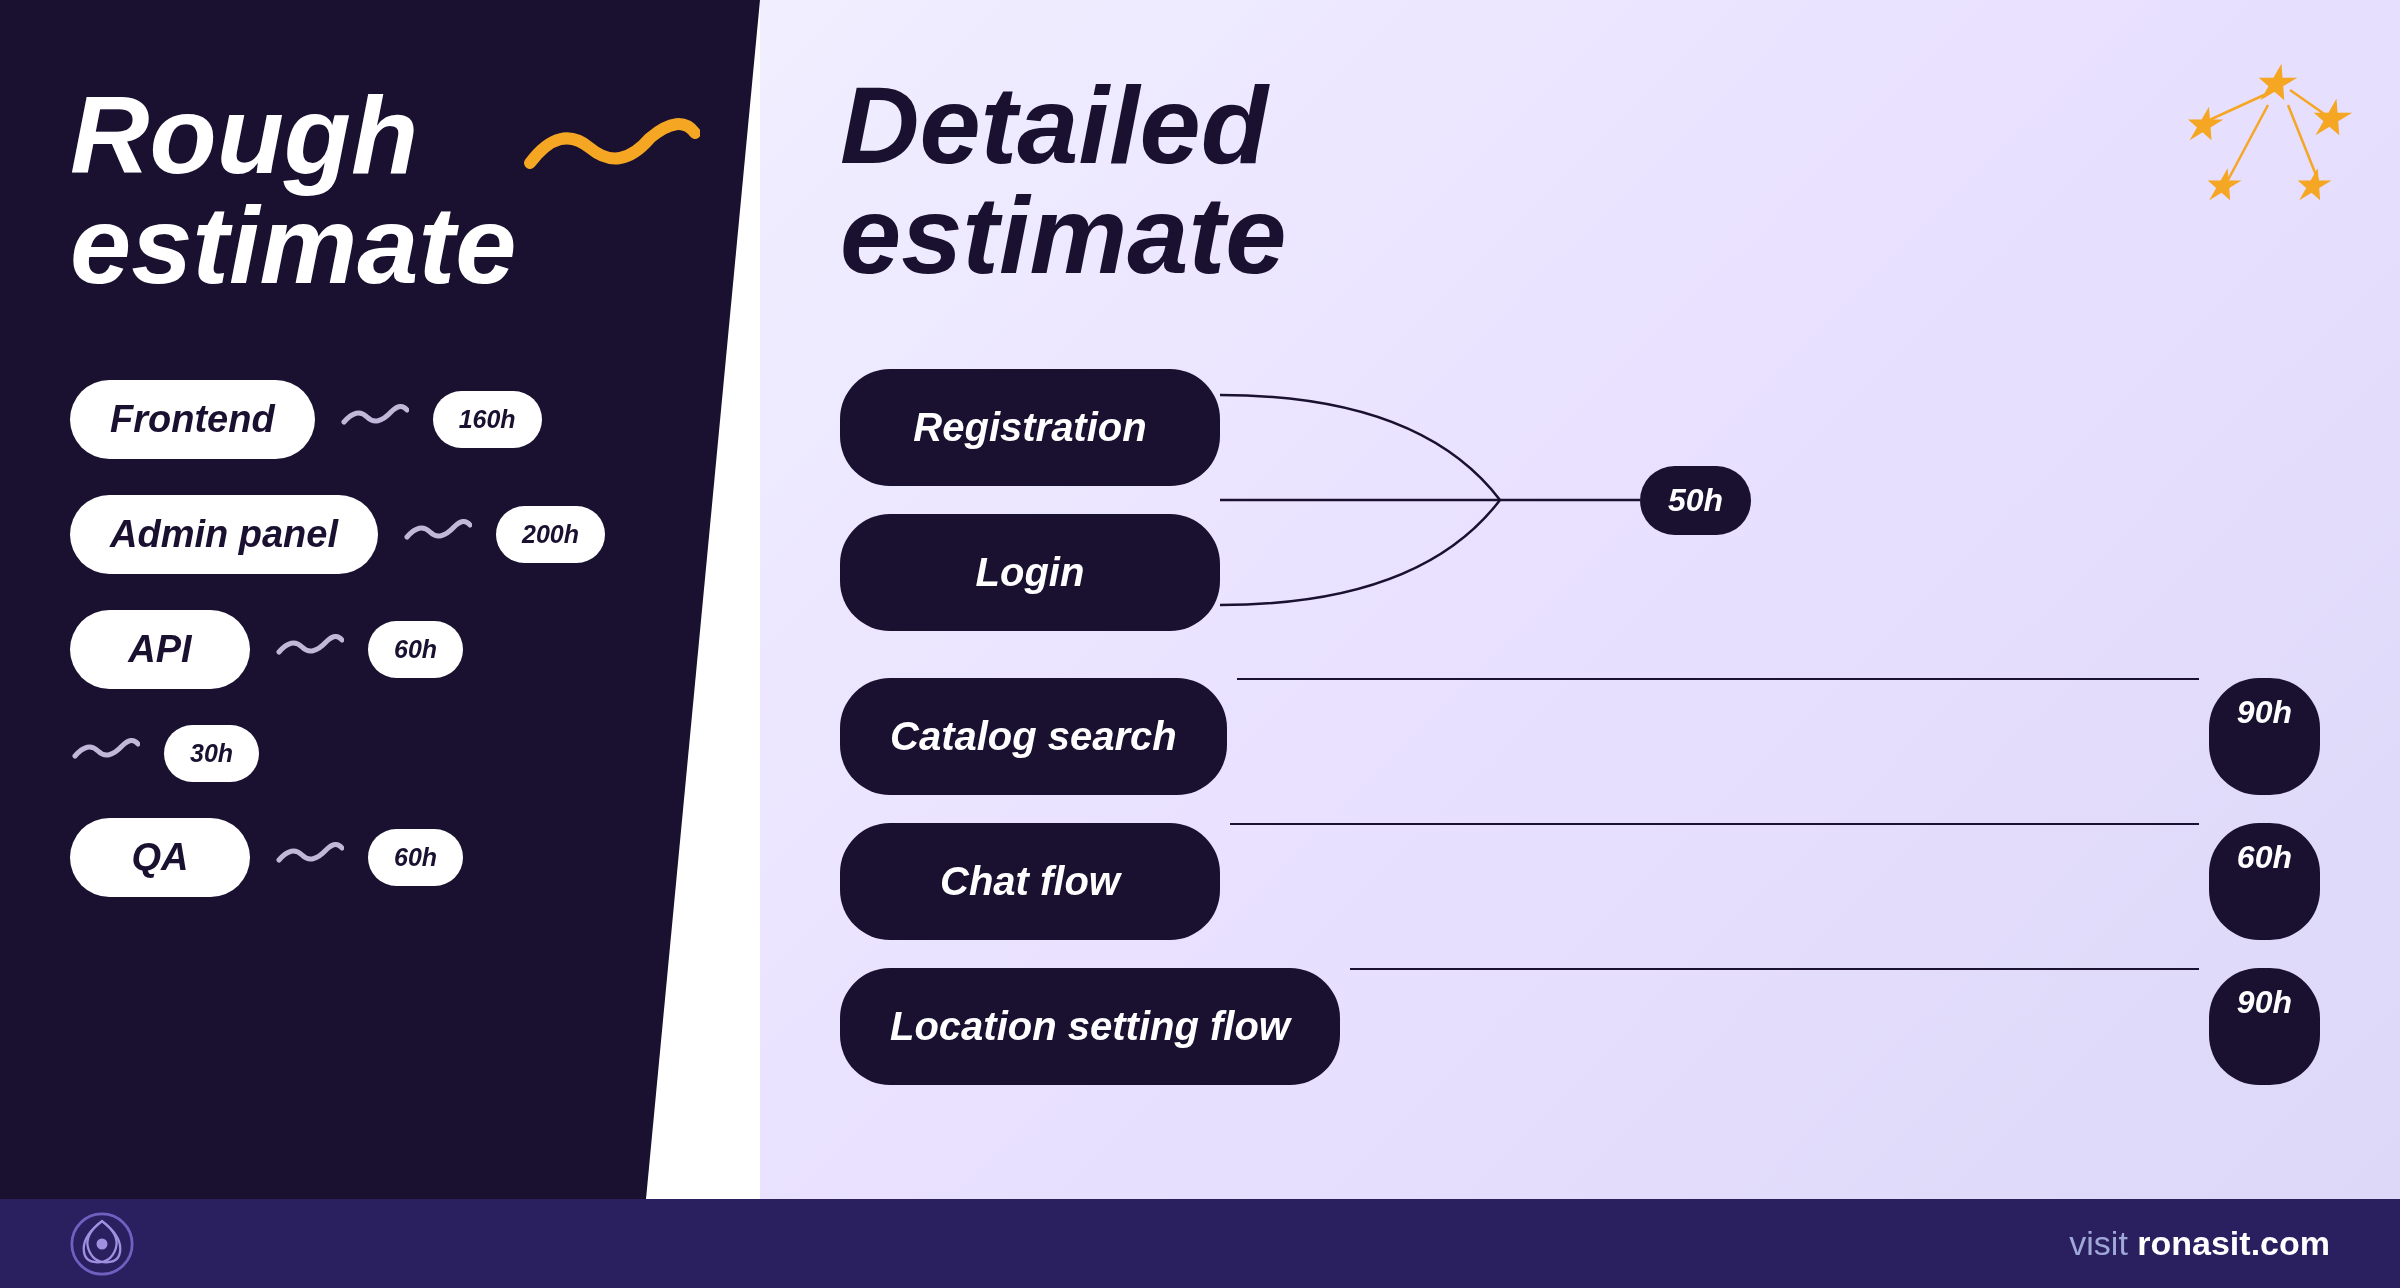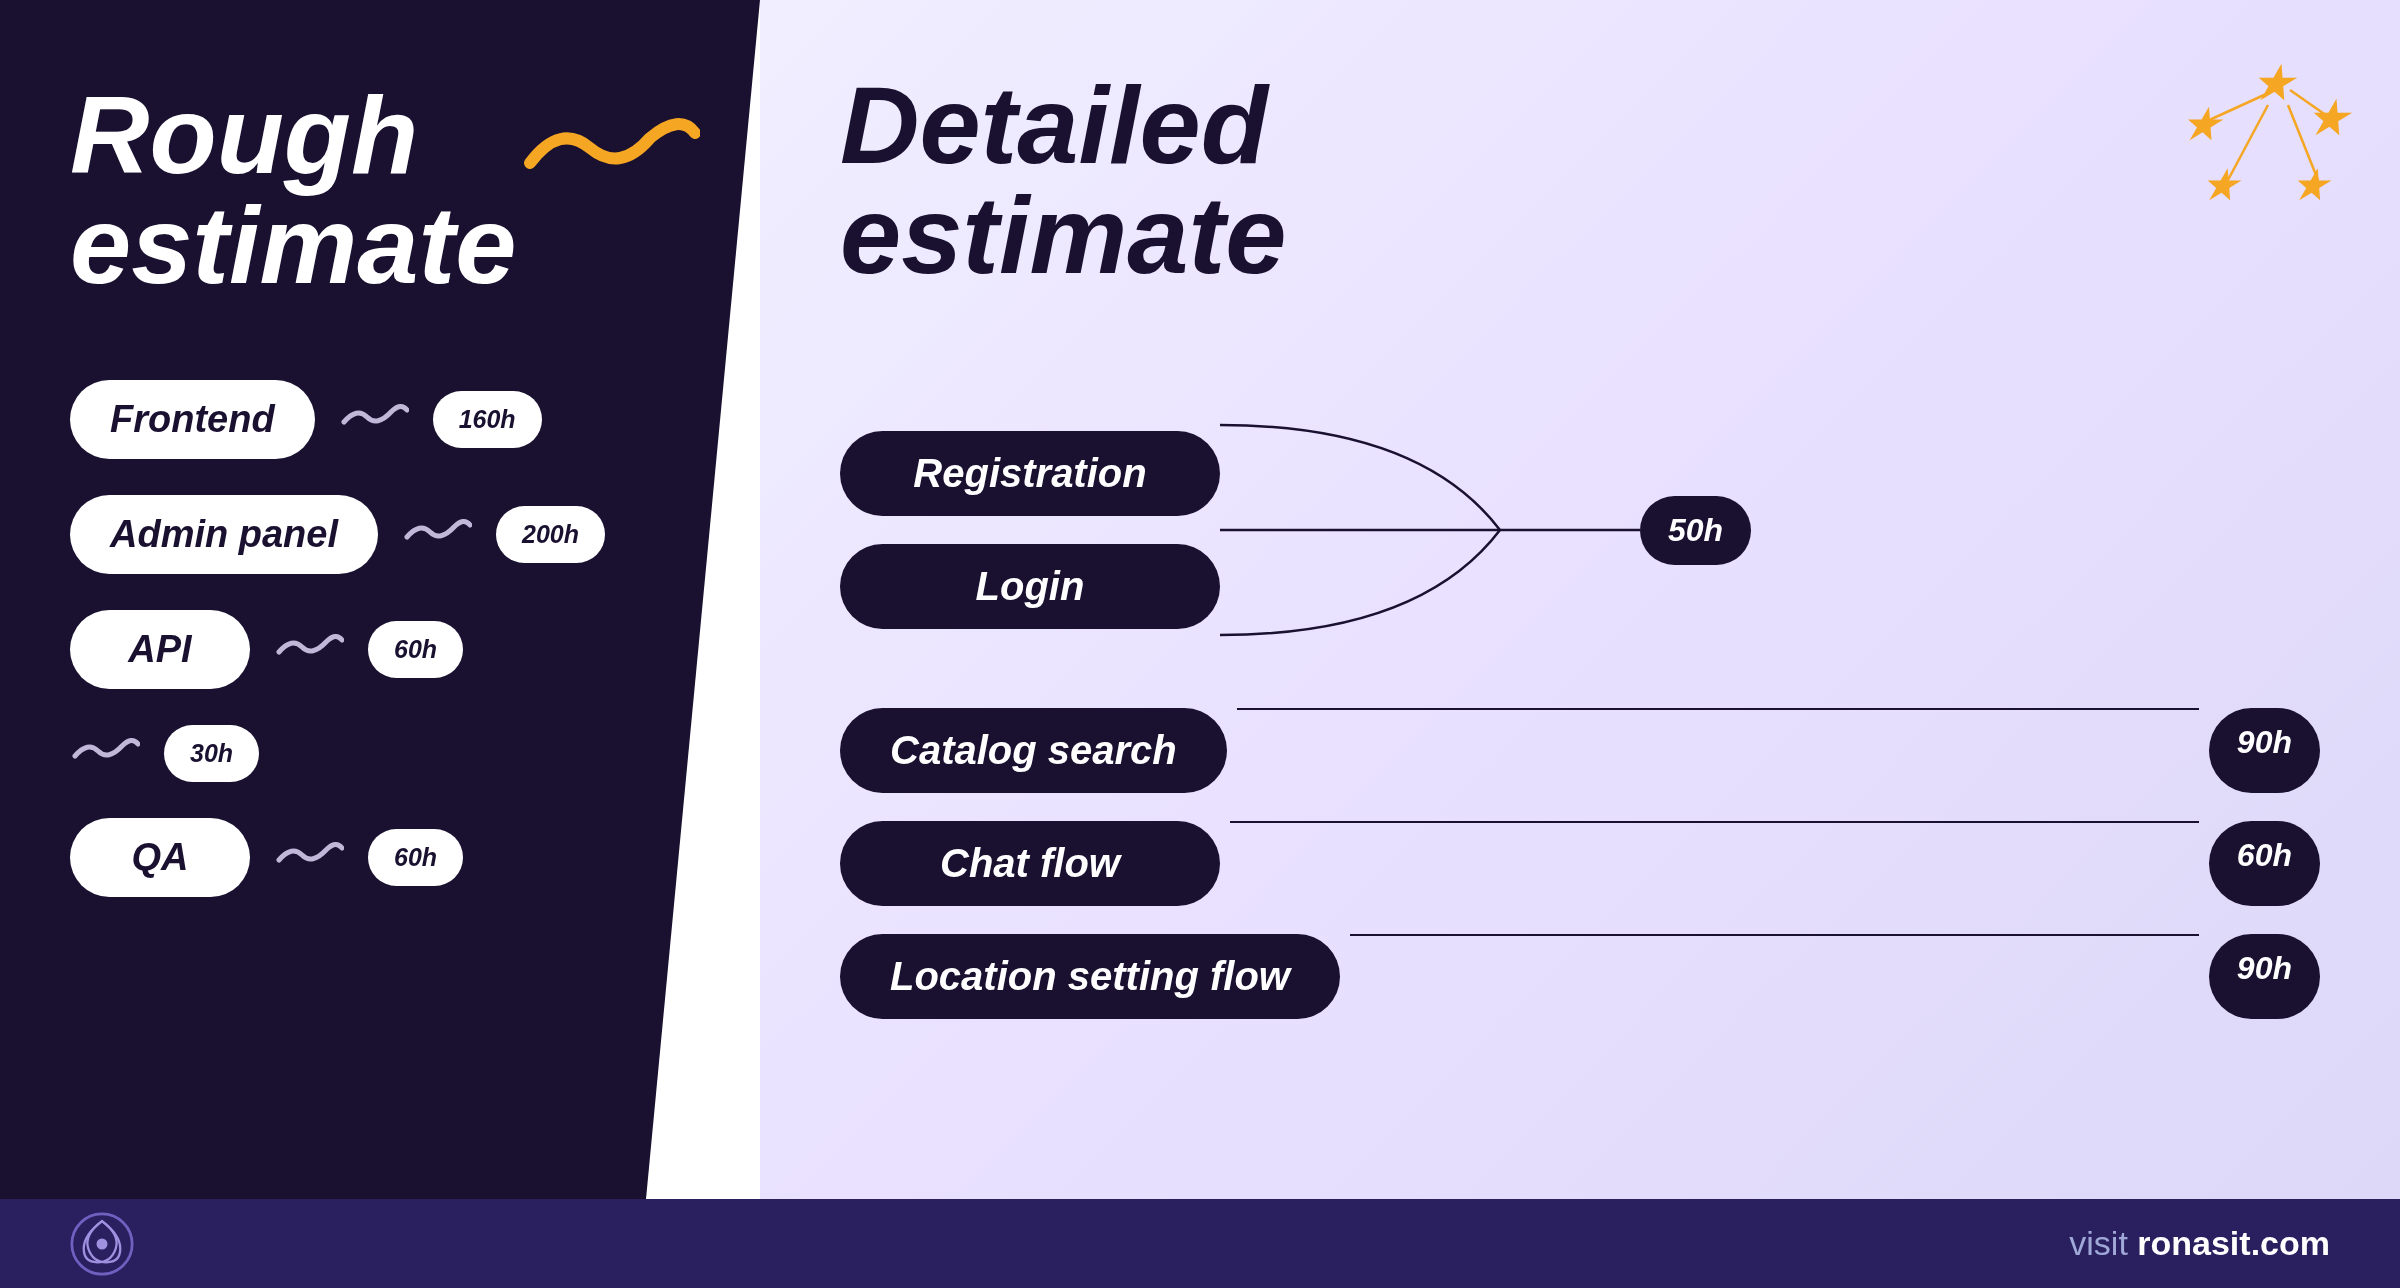--- a/index.html
+++ b/index.html
@@ -100,40 +100,40 @@
       position: relative;
       display: flex;
       flex-direction: column;
     }
 
     .right-title {
       color: #1a1030;
       font-size: 110px;
       font-weight: 900;
       line-height: 1.0;
-      margin-bottom: 90px;
+      margin-bottom: 60px;
     }
 
     .stars-decoration {
       position: absolute;
       top: 60px;
       right: 80px;
       width: 160px;
       height: 140px;
     }
 
     .right-item {
       display: flex;
       position: relative;
     }
 
     .dark-pill {
       background: #1a1030;
       border-radius: 50px;
-      padding: 20px 50px;
+      padding: 36px 50px;
       font-size: 40px;
       font-weight: 800;
       color: #ffffff;
       white-space: nowrap;
       min-width: 380px;
       text-align: center;
     }
 
     .connector-line {
       height: 2px;

